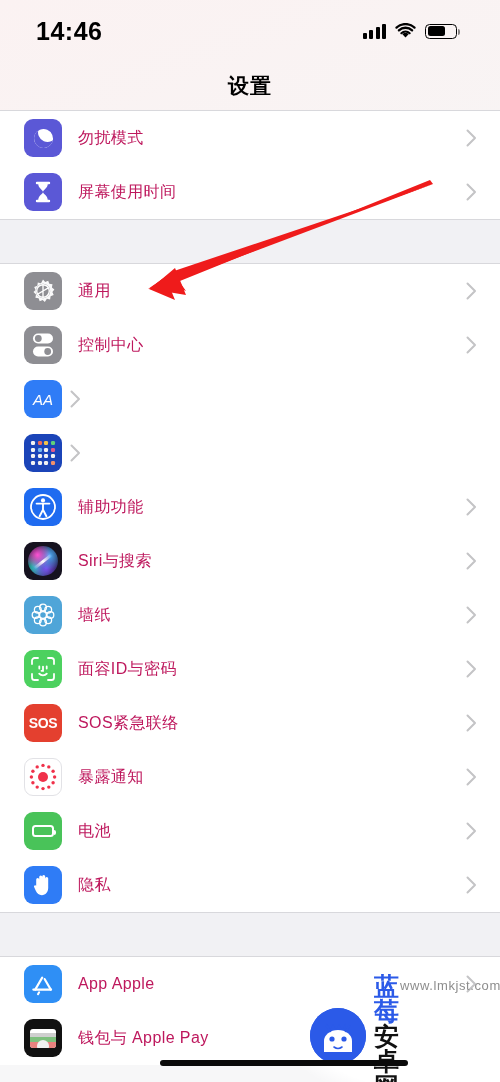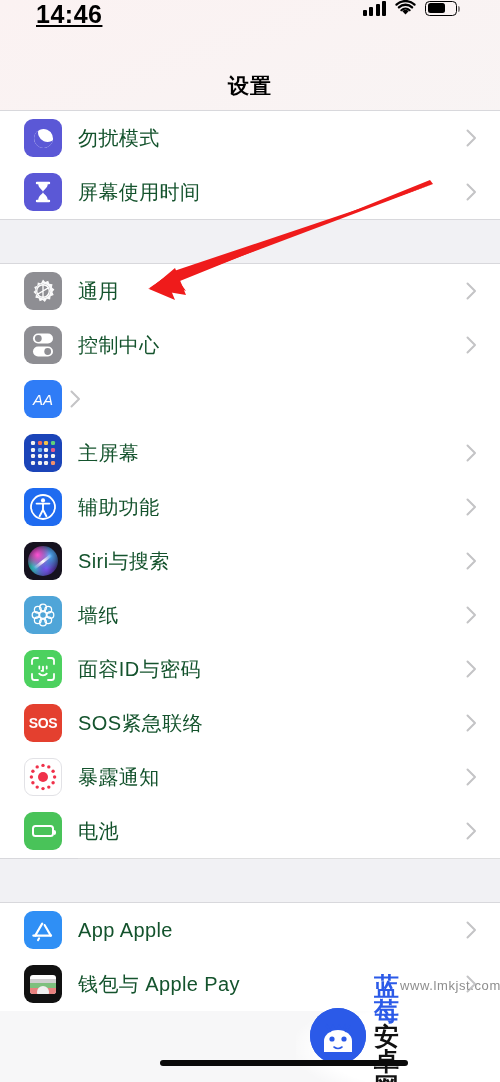--- a/index.html
+++ b/index.html
@@ -7,22 +7,22 @@
   body{
     font-family:"Liberation Sans","DejaVu Sans",sans-serif;
     background:#f7f7f8;
     overflow:hidden;
     position:relative;
   }
   .phone{ position:relative; width:500px; height:1082px; overflow:hidden;
           background:linear-gradient(160deg,#fbf2f2 0%,#f8f4f4 25%,#f7f7f8 55%); }
 
   
-  .statusbar{ position:relative; height:62px; display:flex; align-items:flex-start;
-              padding:0 43px 0 36px; justify-content:space-between;text-decoration:underline; }
+  .statusbar{ position:relative; height:62px; display:flex; align-items:center;
+              padding:0 43px 0 36px; justify-content:space-between; }
   .sb-time{ font-size:25px; font-weight:600; color:#000; letter-spacing:.5px; }
   .sb-right{ display:flex; align-items:center; gap:9px; }
   .bars{ display:flex; align-items:flex-end; gap:2.5px; height:15px;}
   .bars i{ display:block; width:4px; background:#000; border-radius:1px; }
   .bars i:nth-child(1){ height:6px; }
   .bars i:nth-child(2){ height:9px; }
   .bars i:nth-child(3){ height:12px; }
   .bars i:nth-child(4){ height:15px; }
   .wifi{ width:21px; height:16px; position:relative; }
   .battery{ width:32px; height:15px; border:1.6px solid #000; border-radius:4.5px;
@@ -43,21 +43,21 @@
 
   .row{ position:relative; display:flex; align-items:center; height:54px;
         padding-left:24px; background:#fff; }
   .row:after{ content:""; position:absolute; left:78px; right:0; bottom:0;
               height:.5px; background:#dededf; }
   .row.last:after{ display:none; }
 
   .icon{ width:38px; height:38px; border-radius:9px; flex:0 0 38px;
          display:flex; align-items:center; justify-content:center;
          position:relative; overflow:hidden; }
-  .label{ margin-left:16px; font-size:20px; color:#14532d; letter-spacing:.4px;
+  .label{ margin-left:16px; font-size:16px; color:#be185d; letter-spacing:.4px;
           flex:1; white-space:nowrap; }
   .chev{ width:26px; margin-right:16px; display:flex; justify-content:center;
          align-items:center; }
   .chev svg{ display:block; }
 
   
   .ic-dnd{ background:#5b58d6; }
   .ic-screentime{ background:#5b58d6; }
   .ic-general{ background:#8e8e93; }
   .ic-control{ background:#8e8e93; }
@@ -257,21 +257,20 @@
           <span style="background:#f2f2f2"></span>
             <span style="background:#f2f2f2"></span>
             <span style="background:#f2f2f2"></span>
             <span style="background:#f2f2f2"></span>
           <span style="background:#f2f2f2"></span>
             <span style="background:#f2f2f2"></span>
             <span style="background:#f2f2f2"></span>
             <span style="background:#f0906b"></span>
         </div>
       </div>
-      <div class="label">主屏幕</div>
       <div class="chev">
         <svg width="11" height="18" viewBox="0 0 11 18">
             <path d="M1.5 1.5 9 9l-7.5 7.5" stroke="#c4c4c6" stroke-width="2" fill="none" stroke-linecap="round" stroke-linejoin="round"></path>
           </svg>
       </div>
     </div>
 
     <div class="row">
       <div class="icon ic-access">
         <svg width="30" height="30" viewBox="0 0 30 30">
@@ -391,20 +390,33 @@
         <div class="batt-sym"></div>
       </div>
       <div class="label">电池</div>
       <div class="chev">
         <svg width="11" height="18" viewBox="0 0 11 18">
             <path d="M1.5 1.5 9 9l-7.5 7.5" stroke="#c4c4c6" stroke-width="2" fill="none" stroke-linecap="round" stroke-linejoin="round"></path>
           </svg>
       </div>
     </div>
 
+    <div class="row last">
+      <div class="icon ic-privacy">
+        <svg width="22" height="24" viewBox="0 0 22 24">
+          <path d="M4.2 12.4V6.6a1.5 1.5 0 0 1 3 0v4.2V4.1a1.5 1.5 0 0 1 3 0v6.7V3.4a1.5 1.5 0 0 1 3 0v7.4V5.6a1.5 1.5 0 0 1 3 0v9.2c0 4.4-2.6 7.4-6.4 7.4-2.8 0-4.6-1.3-5.9-4.1L2.1 14c-.5-1.1.9-2.3 1.8-1.3z" fill="#fff"></path>
+        </svg>
+      </div>
+      <div class="label">隐私</div>
+      <div class="chev">
+        <svg width="11" height="18" viewBox="0 0 11 18">
+            <path d="M1.5 1.5 9 9l-7.5 7.5" stroke="#c4c4c6" stroke-width="2" fill="none" stroke-linecap="round" stroke-linejoin="round"></path>
+          </svg>
+      </div>
+    </div>
   </div>
 
   <div class="gap"></div>
 
   <div class="group">
 
     <div class="row">
       <div class="icon ic-appstore">
         <svg width="26" height="26" viewBox="0 0 26 26">
           <g stroke="#fff" stroke-width="2.1" stroke-linecap="round" fill="none">

